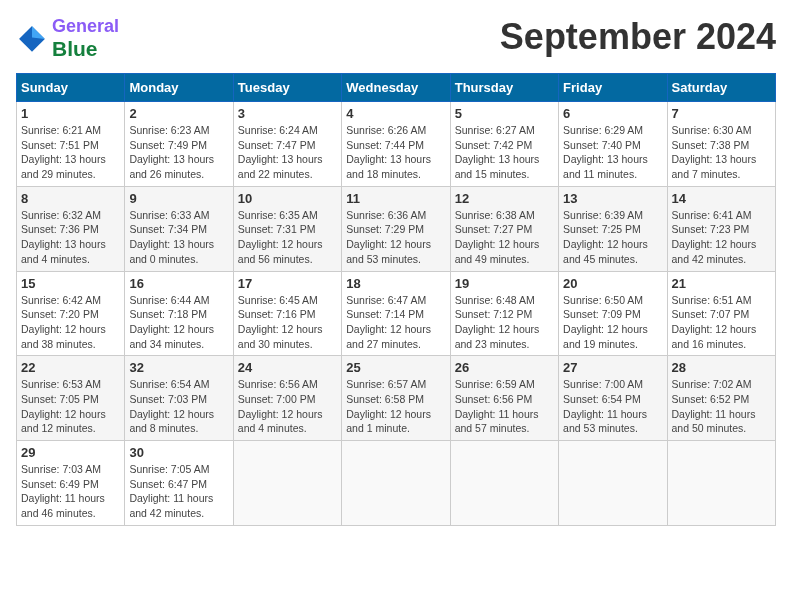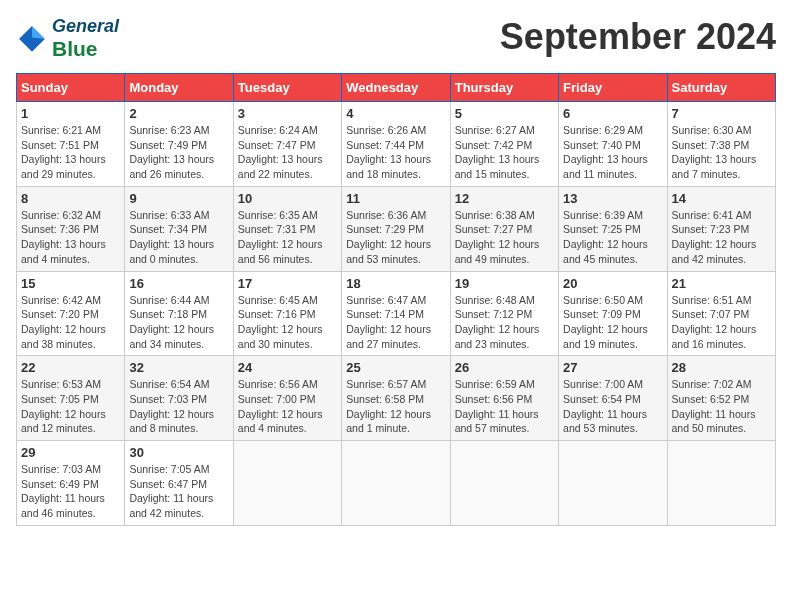--- a/index.html
+++ b/index.html
@@ -14,36 +14,36 @@
       display: flex;
       justify-content: space-between;
       align-items: flex-start;
       margin-bottom: 12px;
     }
     .logo {
       display: flex;
       align-items: center;
       gap: 4px;
     }
-    .logo-text-general { font-size: 18px; font-weight: bold; color: #0c4a6e; font-style: italic; }
+    .logo-text-general { font-size: 18px; font-weight: bold; color: #8b5cf6; }
     .logo-text-blue { font-size: 21px; font-weight: bold; color: #15803d; }
     .logo-icon {
       width: 32px;
       height: 32px;
     }
     .title-area { text-align: center; }
     .month-title { font-size: 36px; font-weight: bold; color: #333; }
     .location { font-size: 16px; color: #555; }
     table {
       width: 100%;
       border-collapse: collapse;
       font-size: 11px;
     }
     thead th {
-      background-color: #ef4444;
+      background-color: #0369a1;
       color: #fff;
       padding: 6px 4px;
       text-align: left;
       font-size: 13px;
       font-weight: bold;
       border: 1px solid #1565c0;
     }
     tbody td {
       border: 1px solid #ccc;
       padding: 4px;

